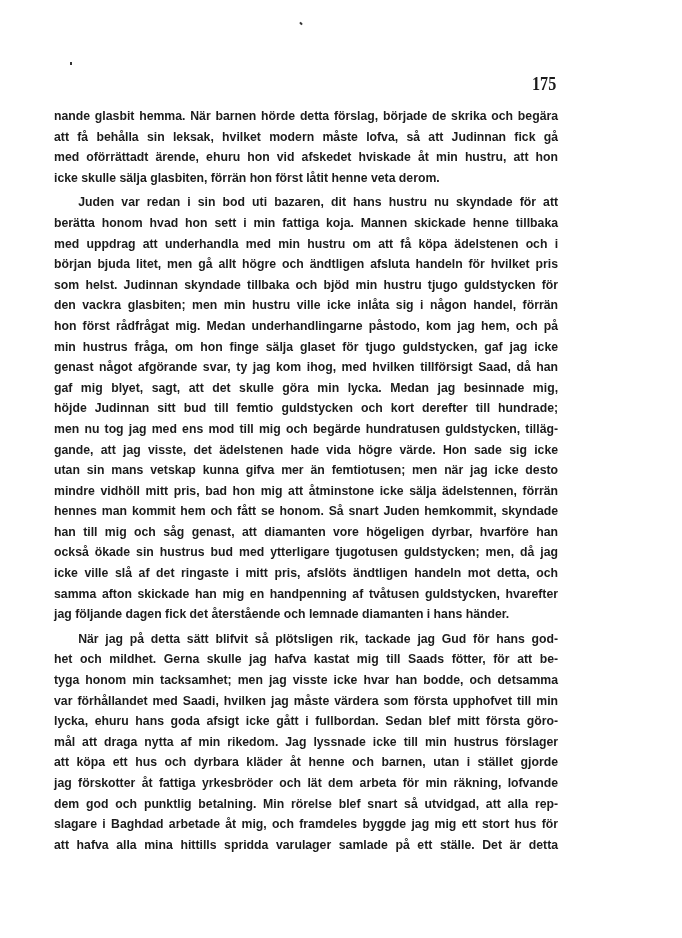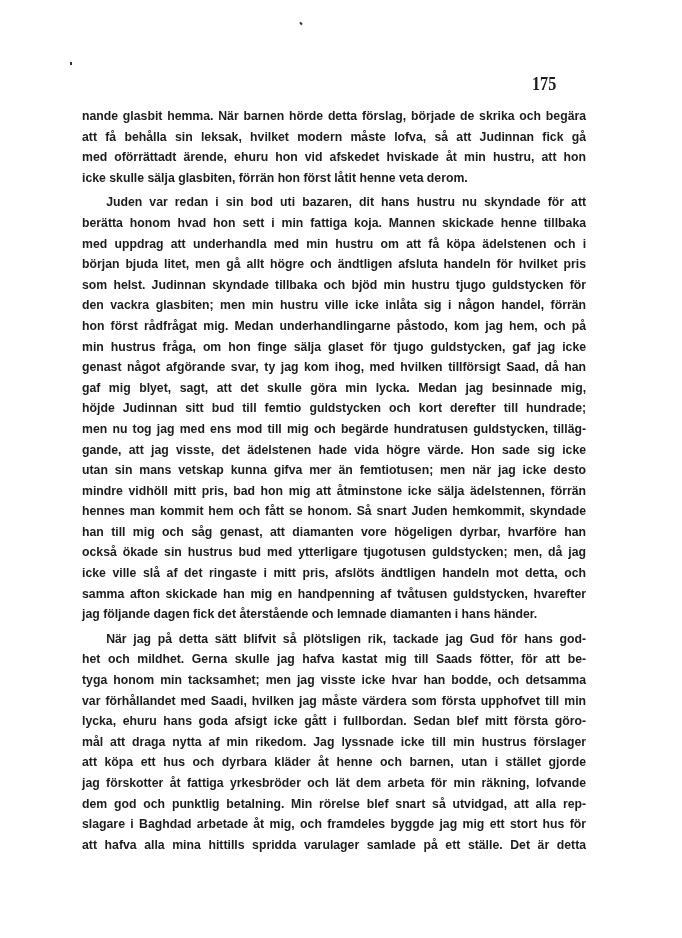--- a/index.html
+++ b/index.html
@@ -8,21 +8,20 @@
   .speck { position: absolute; background: #333; }
   .page-number {
     position: absolute; left: 532px; top: 73px;
     font-family: "Liberation Serif", serif; font-weight: bold; font-size: 19px;
     color: #1a1a1a; letter-spacing: 0px; transform: scaleX(0.85); transform-origin: left top;
   }
   .body-text {
     position: absolute; left: 54px; top: 106px; width: 504px;
     font-family: "Liberation Sans", sans-serif; font-weight: bold; font-size: 13.2px;
     color: #1c1c1c;
-    margin-left: 28px;
   }
   .line {
     height: 20.6px; line-height: 20.6px; white-space: nowrap;
     text-align: justify; text-align-last: justify; display: block;
     transform: scaleX(0.93); transform-origin: left center; width: 542px;
   }
   .line.last { text-align-last: left; }
   .line.indent { padding-left: 26px; box-sizing: border-box; }
   .para-gap { height: 4px; }
   .footer {

